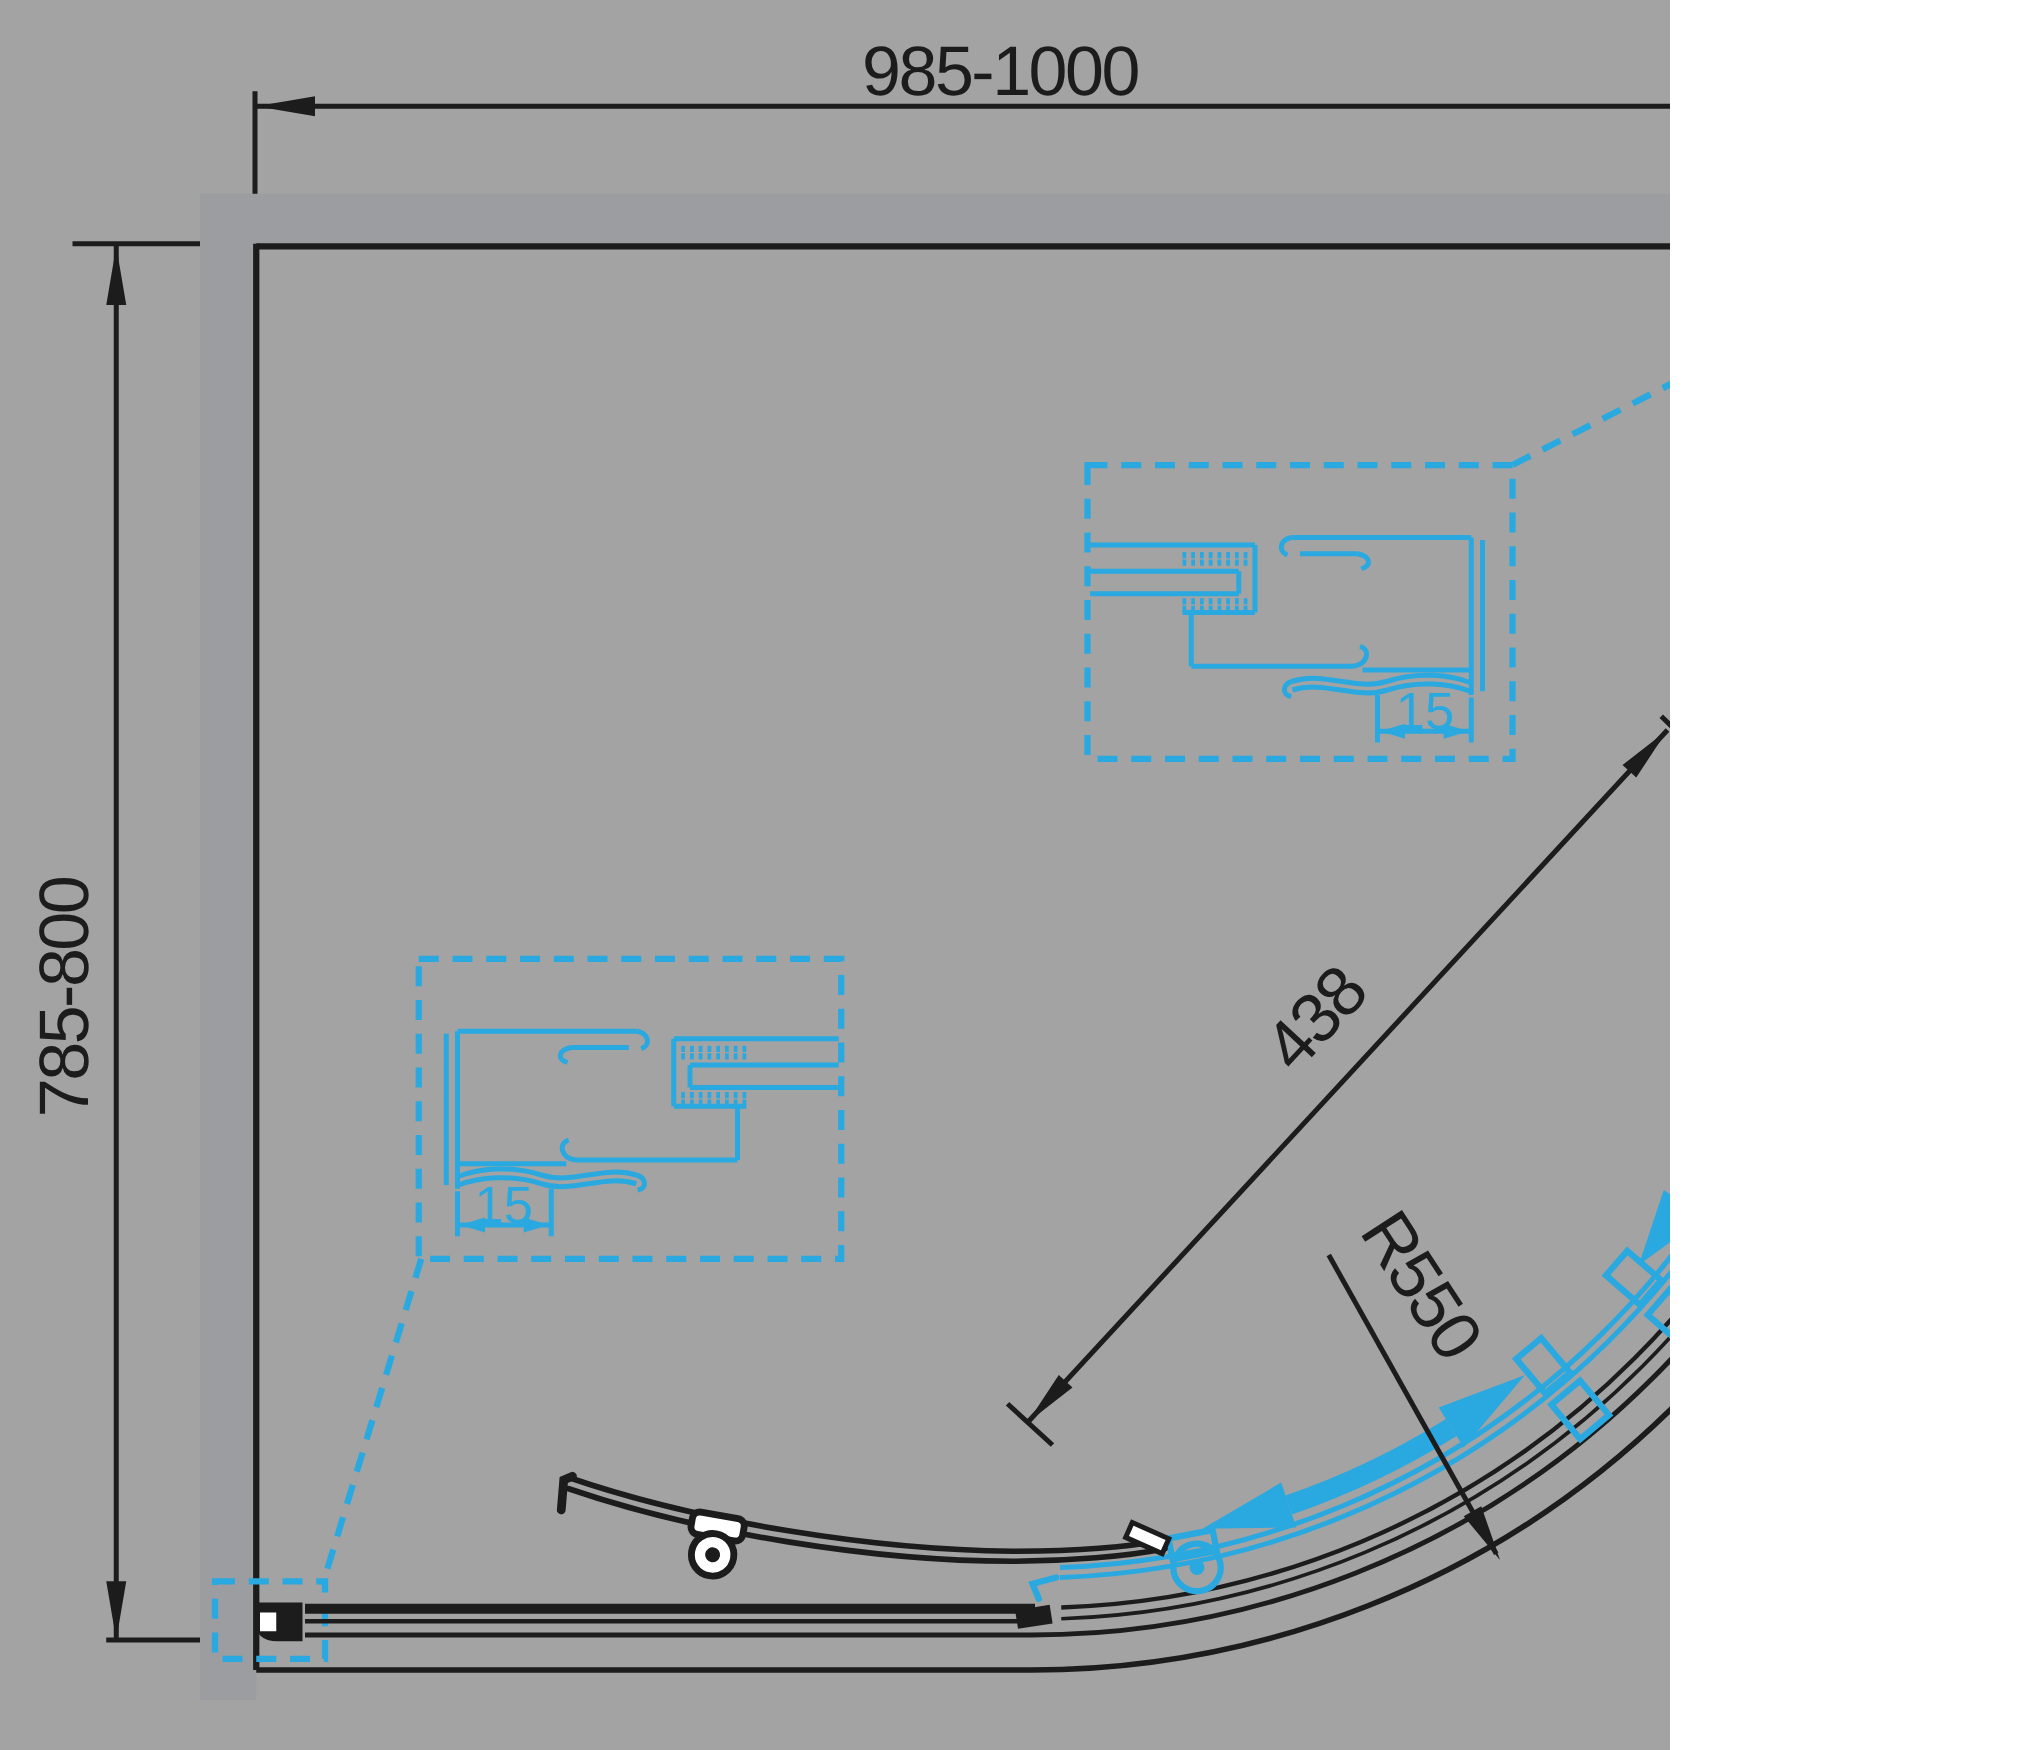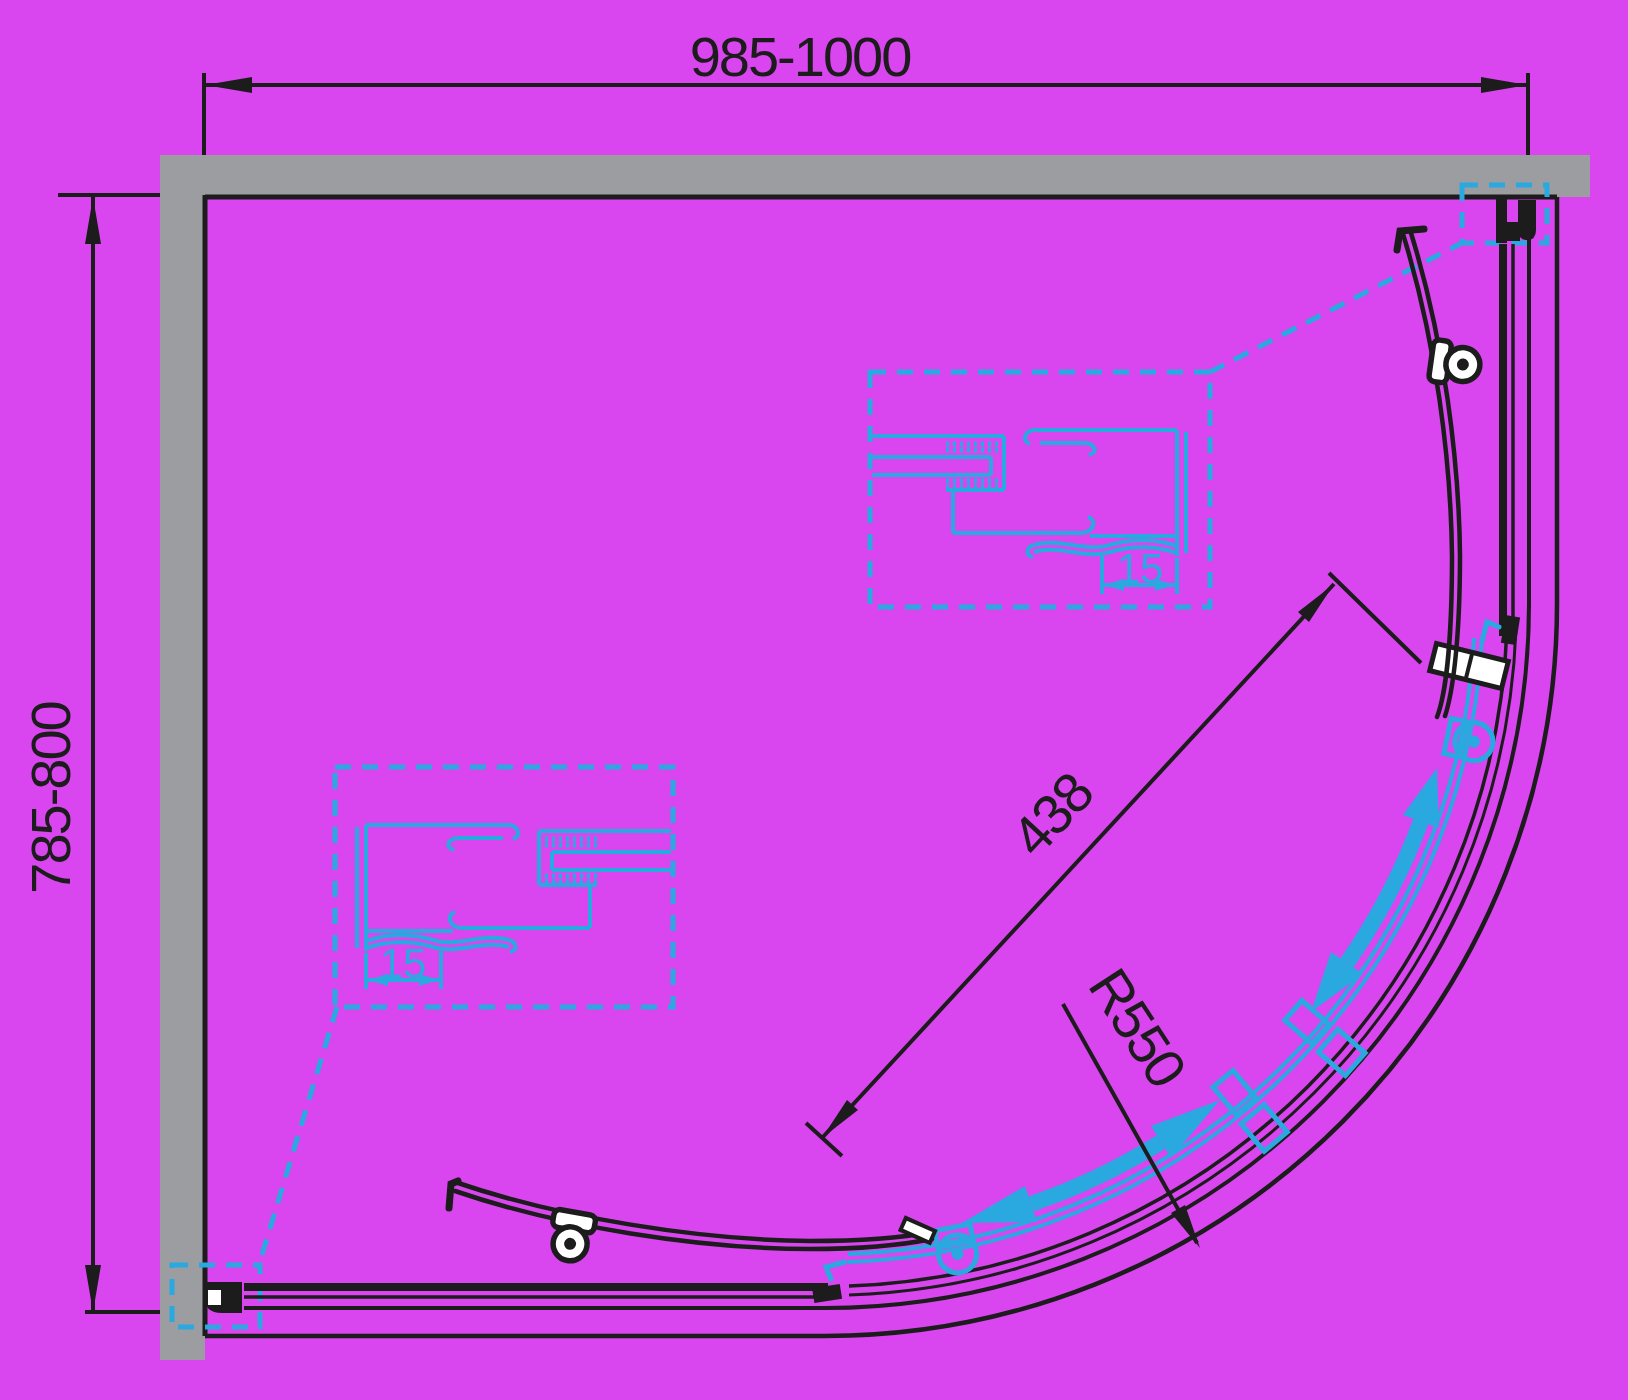--- a/index.html
+++ b/index.html
@@ -1,16 +1,16 @@
 <!DOCTYPE html>
 <html><head>
 <meta charset="utf-8">
 <style>
   html,body{margin:0;padding:0;background:#ffffff;}
-  .canvas{position:relative;width:1628px;height:1400px;background:#d946ef;overflow:hidden;
+  .canvas{position:relative;width:1336px;height:1400px;background:#a3a3a3;overflow:hidden;
           font-family:"Liberation Sans", sans-serif;}
   svg{position:absolute;left:0;top:0;}
   text{font-family:"Liberation Sans", sans-serif;}
   .dim-text{fill:#1c1c1c;font-size:56px;letter-spacing:-2px;}
   .detail-text{fill:#29A9E0;font-size:42px;}
   .blk{stroke:#1c1c1c;fill:none;}
   .cyn{stroke:#29A9E0;fill:none;}
 </style>
 </head>
 <body>

